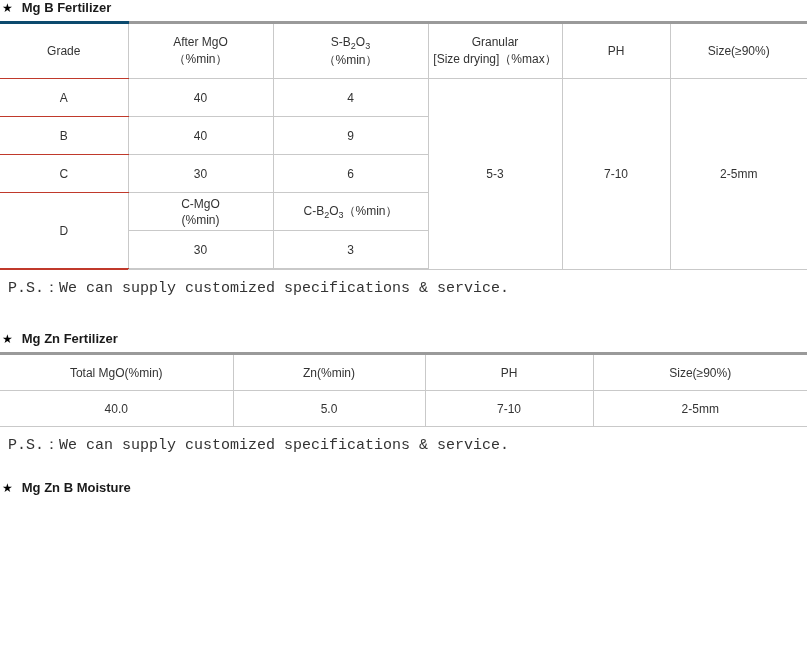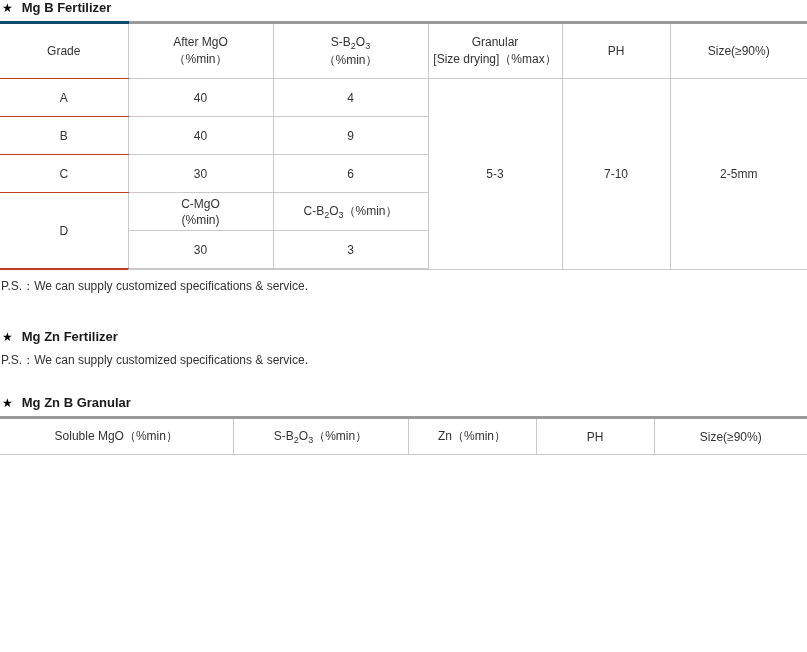--- a/index.html
+++ b/index.html
@@ -68,24 +68,25 @@
   .top-grey {
     border-top: 3px solid #9a9a9a;
   }
 
   
   #table-mgb td { height: 37px; }
   #table-mgb .head-row td { height: 54px; line-height: 17px; }
   #table-mgb .sub-line { line-height: 16px; }
 
   .ps-note {
-    font-size: 12px;
+    font-size: 15px;
     color: #333333;
     margin: 8px 0 0 0;
-    padding-left: 1px;
+    padding-left: 8px;
+    font-family: Liberation Mono, monospace;
   }
 
   .gap-lg { height: 34px; }
   .gap-md { height: 26px; }
 
   sub {
     font-size: 9px;
     vertical-align: baseline;
     position: relative;
     bottom: -3px;
@@ -179,42 +180,57 @@
 
   <p class="ps-note">P.S.：We can supply customized specifications &amp; service.</p>
 
   <div class="gap-lg"></div>
 
   <div class="section-title">
     <span class="star">★</span>
     <span>Mg Zn Fertilizer</span>
   </div>
 
+  <table class="spec" id="table-mgzn">
+    <colgroup>
+      <col style="width:233px">
+      <col style="width:192px">
+      <col style="width:168px">
+      <col style="width:214px">
+    </colgroup>
+    <tbody>
+      <tr>
+        <td class="top-grey h-grey" style="height:35px">Total MgO(%min)</td>
+        <td class="top-grey h-grey v-line">Zn(%min)</td>
+        <td class="top-grey h-grey v-line">PH</td>
+        <td class="top-grey h-grey v-line">Size(≥90%)</td>
+      </tr>
+      <tr>
+        <td class="h-grey" style="height:35px">40.0</td>
+        <td class="h-grey v-line">5.0</td>
+        <td class="h-grey v-line">7-10</td>
+        <td class="h-grey v-line">2-5mm</td>
+      </tr>
+    </tbody>
+  </table>
 
   <p class="ps-note">P.S.：We can supply customized specifications &amp; service.</p>
 
   <div class="gap-md"></div>
 
   <div class="section-title">
     <span class="star">★</span>
-    <span>Mg Zn B Granular</span>
+    <span>Mg Zn B Moisture</span>
   </div>
 
   <table class="spec" id="table-mgznb">
     <colgroup>
       <col style="width:233px">
       <col style="width:175px">
       <col style="width:128px">
       <col style="width:118px">
       <col style="width:153px">
     </colgroup>
     <tbody>
-      <tr>
-        <td class="top-grey h-grey" style="height:35px">Soluble MgO（%min）</td>
-        <td class="top-grey h-grey v-line">S-B<sub>2</sub>O<sub>3</sub>（%min）</td>
-        <td class="top-grey h-grey v-line">Zn（%min）</td>
-        <td class="top-grey h-grey v-line">PH</td>
-        <td class="top-grey h-grey v-line">Size(≥90%)</td>
-      </tr>
     </tbody>
   </table>
 
 </div>
 
 </body></html>

